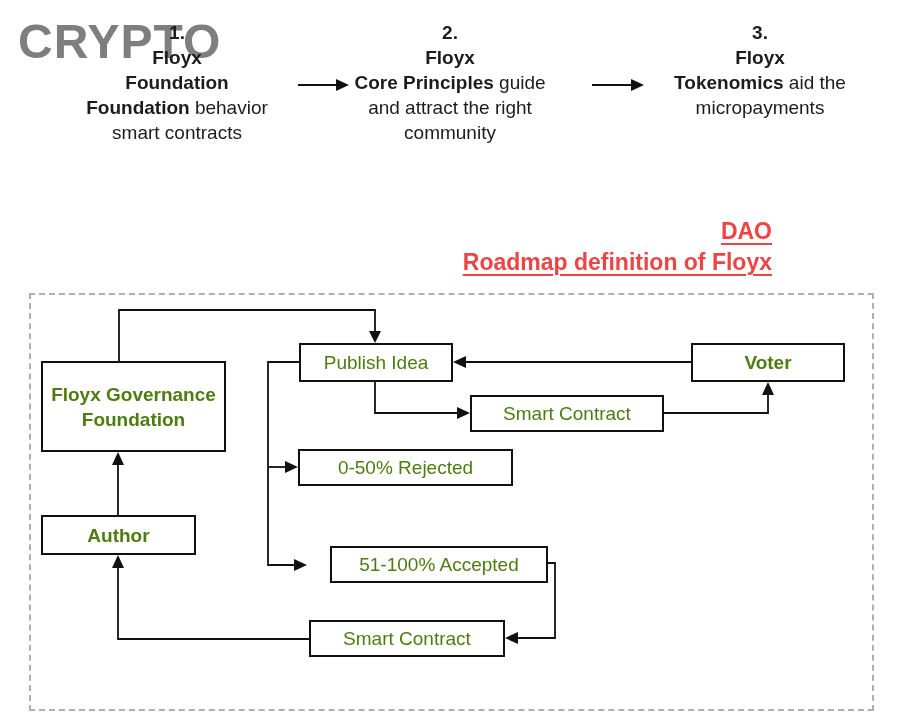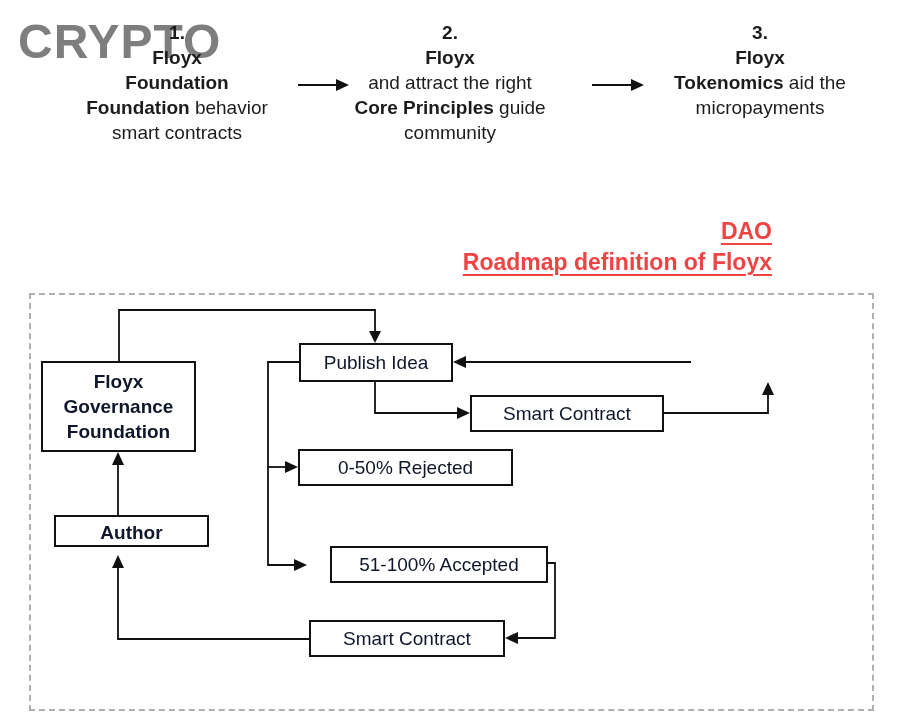--- a/index.html
+++ b/index.html
@@ -31,21 +31,21 @@
   }
   
   svg.connectors{position:absolute;left:0;top:0;width:900px;height:723px;z-index:1;pointer-events:none;}
   svg.connectors path{stroke:#111;stroke-width:1.8;fill:none;}
   svg.connectors polygon{fill:#111;stroke:none;}
   
   .node{
     position:absolute;z-index:2;box-sizing:border-box;
     background:#ffffff;border:2px solid #111;
     display:flex;align-items:center;justify-content:center;text-align:center;
-    font-size:19px;line-height:25px;color:#0f172a;
+    font-size:19px;line-height:25px;color:#4d7c0f;
   }
   .node.bold{font-weight:bold;}
 </style>
 </head>
 <body>
 
 <div id="page">
 
   <div class="logo">CRYPTO</div>
 
@@ -53,22 +53,22 @@
     <div><b>1.</b><span></span></div>
     <div><b>Floyx</b><span></span></div>
     <div><b>Foundation</b><span></span></div>
     <div><b>Foundation</b><span> behavior</span></div>
     <div><b></b><span>smart contracts</span></div>
   </div>
 
   <div class="step" style="left:335px;">
     <div><b>2.</b><span></span></div>
     <div><b>Floyx</b><span></span></div>
+    <div><b>Core Principles</b><span> guide</span></div>
     <div><b></b><span>and attract the right</span></div>
-    <div><b>Core Principles</b><span> guide</span></div>
     <div><b></b><span>community</span></div>
   </div>
 
   <div class="step" style="left:645px;">
     <div><b>3.</b><span></span></div>
     <div><b>Floyx</b><span></span></div>
     <div><b>Tokenomics</b><span> aid the</span></div>
     <div><b></b><span>micropayments</span></div>
   </div>
 
@@ -126,42 +126,45 @@
       <path d="M309,639 H118 V568"></path>
         <polygon points="112,568 124,568 118,555"></polygon>
     </g>
 
     <g>
       <path d="M118,515 V465"></path>
         <polygon points="112,465 124,465 118,452"></polygon>
     </g>
   </svg>
 
-  <div class="node bold" style="left:41px;top:361px;width:155px;height:91px;">
+  <div class="node bold" style="left:41px;top:361px;width:185px;height:91px;">
       <span>Floyx Governance Foundation</span>
     </div>
 
   <div class="node" style="left:299px;top:343px;width:154px;height:39px;">
       <span>Publish Idea</span>
     </div>
 
+  <div class="node bold" style="left:691px;top:343px;width:154px;height:39px;">
+      <span>Voter</span>
+    </div>
 
   <div class="node" style="left:470px;top:395px;width:194px;height:37px;">
       <span>Smart Contract</span>
     </div>
 
   <div class="node" style="left:298px;top:449px;width:215px;height:37px;text-align:right;">
       <span>0-50% Rejected</span>
     </div>
 
   <div class="node" style="left:307px;top:546px;width:218px;height:37px;margin-left:23px;">
       <span>51-100% Accepted</span>
     </div>
 
-  <div class="node bold" style="left:54px;top:515px;width:155px;height:32px;align-items:flex-end;">
+  <div class="node bold" style="left:41px;top:515px;width:155px;height:40px;">
       <span>Author</span>
     </div>
 
   <div class="node" style="left:309px;top:620px;width:196px;height:37px;">
       <span>Smart Contract</span>
     </div>
 
 </div>
 
 </body></html>

